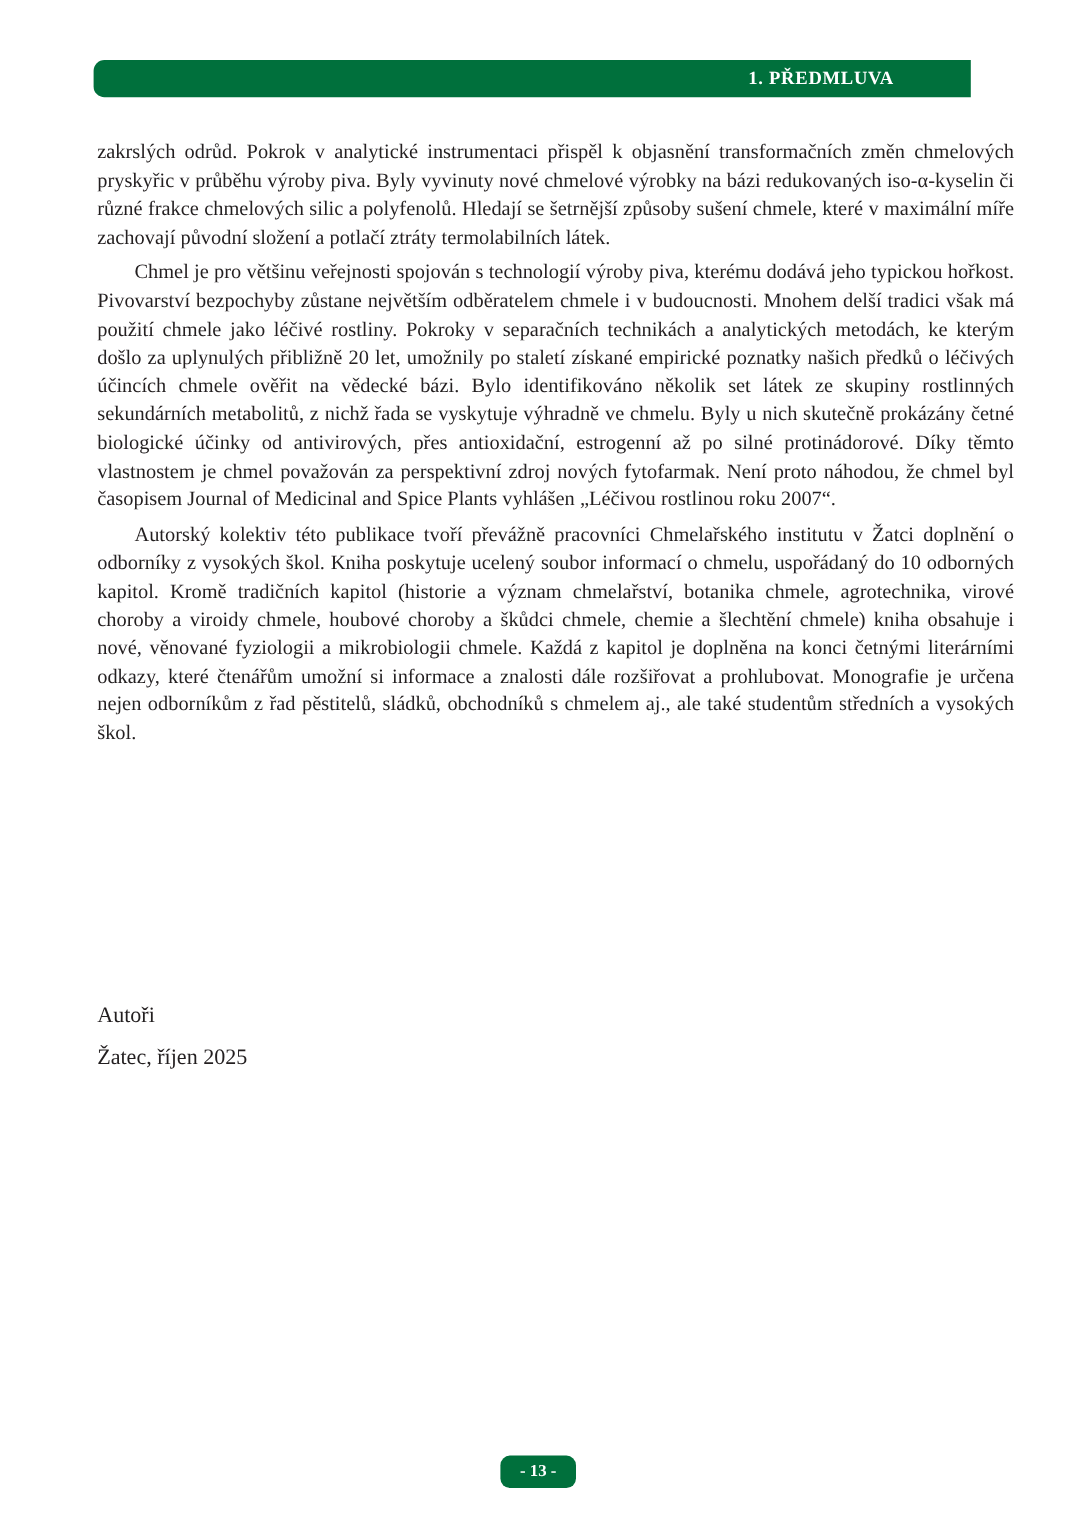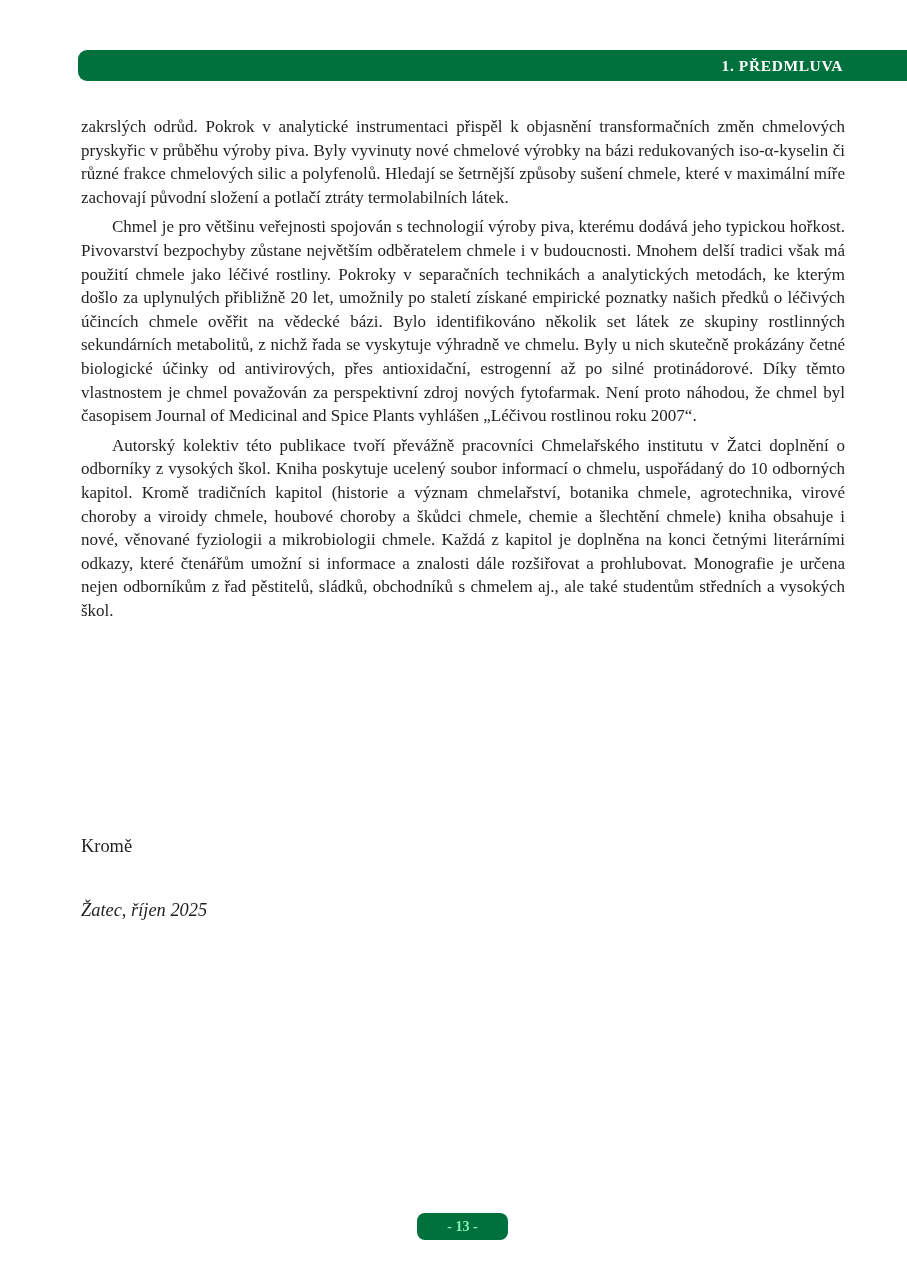--- a/index.html
+++ b/index.html
@@ -1,41 +1,41 @@
 <!DOCTYPE html>
 <html><head>
   <meta charset="utf-8">
   <style>
     html, body { margin: 0; padding: 0; background: #ffffff; }
     body { width: 907px; height: 1280px; position: relative; overflow: hidden;
            font-family: "Liberation Serif", "DejaVu Serif", serif; color: #231f20; }
-    .header-band { position: absolute; left: 78px; top: 50px; width: 829px; height: 31px;
+    .header-band { position: absolute; left: 78px; top: 50px; width: 731px; height: 31px;
                    background: #00703c; border-radius: 9px 0 0 9px; }
     .header-title { position: absolute; right: 64px; top: 6px; color: #ffffff;
                     font-weight: bold; font-size: 15.5px; letter-spacing: 0.6px; line-height: 20px; }
     .content { position: absolute; left: 81px; top: 115px; width: 764px; }
     .para { margin: 0 0 6px 0; font-size: 17px; line-height: 23.6px; text-align: justify;
             text-align-last: left; }
     .para.indent { text-indent: 31px; }
     .sign { position: absolute; left: 81px; font-size: 18.4px; line-height: 24px; }
     .sign.authors { top: 834px; }
-    .sign.place { top: 898px; font-style: italic; }
-    .page-badge { position: absolute; left: 417px; top: 1213px; width: 91px; height: 27px;
-                  background: #00703c; border-radius: 8px; color: #86efac; font-weight: bold;
+    .sign.place { top: 869px; }
+    .page-badge { position: absolute; left: 417px; top: 1213px; width: 63px; height: 27px;
+                  background: #00703c; border-radius: 8px; color: #ffffff; font-weight: bold;
                   font-size: 14px; line-height: 27px; text-align: center; }
   </style>
 </head>
 <body>
 
 <div class="header-band">
   <span class="header-title">1. PŘEDMLUVA</span>
 </div>
 
 <div class="content">
   <p class="para">zakrslých odrůd. Pokrok v analytické instrumentaci přispěl k objasnění transformačních změn chmelových pryskyřic v průběhu výroby piva. Byly vyvinuty nové chmelové výrobky na bázi redukovaných iso-α-kyselin či různé frakce chmelových silic a polyfenolů. Hledají se šetrnější způsoby sušení chmele, které v maximální míře zachovají původní složení a potlačí ztráty termolabilních látek.</p>
   <p class="para indent">Chmel je pro většinu veřejnosti spojován s technologií výroby piva, kterému dodává jeho typickou hořkost. Pivovarství bezpochyby zůstane největším odběratelem chmele i v budoucnosti. Mnohem delší tradici však má použití chmele jako léčivé rostliny. Pokroky v separačních technikách a analytických metodách, ke kterým došlo za uplynulých přibližně 20 let, umožnily po staletí získané empirické poznatky našich předků o léčivých účincích chmele ověřit na vědecké bázi. Bylo identifikováno několik set látek ze skupiny rostlinných sekundárních metabolitů, z nichž řada se vyskytuje výhradně ve chmelu. Byly u nich skutečně prokázány četné biologické účinky od antivirových, přes antioxidační, estrogenní až po silné protinádorové. Díky těmto vlastnostem je chmel považován za perspektivní zdroj nových fytofarmak. Není proto náhodou, že chmel byl časopisem Journal of Medicinal and Spice Plants vyhlášen „Léčivou rostlinou roku 2007“.</p>
   <p class="para indent">Autorský kolektiv této publikace tvoří převážně pracovníci Chmelařského institutu v Žatci doplnění o odborníky z vysokých škol. Kniha poskytuje ucelený soubor informací o chmelu, uspořádaný do 10 odborných kapitol. Kromě tradičních kapitol (historie a význam chmelařství, botanika chmele, agrotechnika, virové choroby a viroidy chmele, houbové choroby a škůdci chmele, chemie a šlechtění chmele) kniha obsahuje i nové, věnované fyziologii a mikrobiologii chmele. Každá z kapitol je doplněna na konci četnými literárními odkazy, které čtenářům umožní si informace a znalosti dále rozšiřovat a prohlubovat. Monografie je určena nejen odborníkům z řad pěstitelů, sládků, obchodníků s chmelem aj., ale také studentům středních a vysokých škol.</p>
 </div>
 
-<div class="sign authors">Kromě</div>
+<div class="sign authors">Autoři</div>
 <div class="sign place">Žatec, říjen 2025</div>
 
 <div class="page-badge">- 13 -</div>
 
 </body></html>

